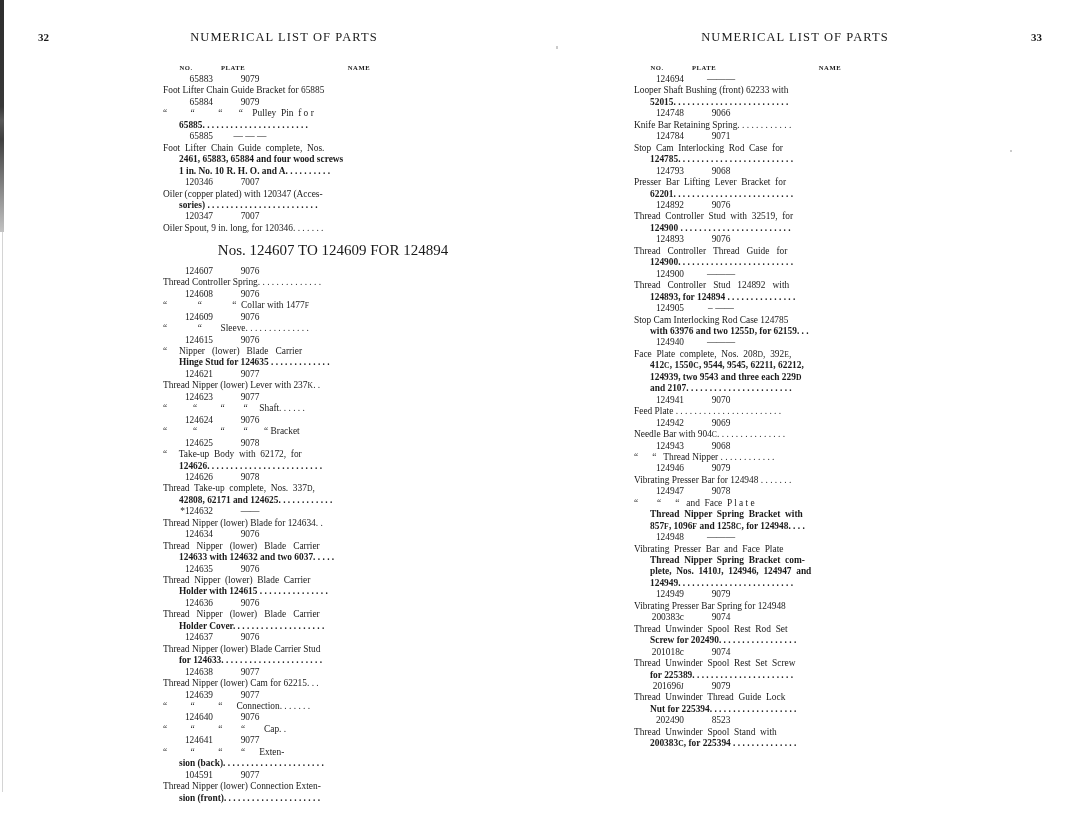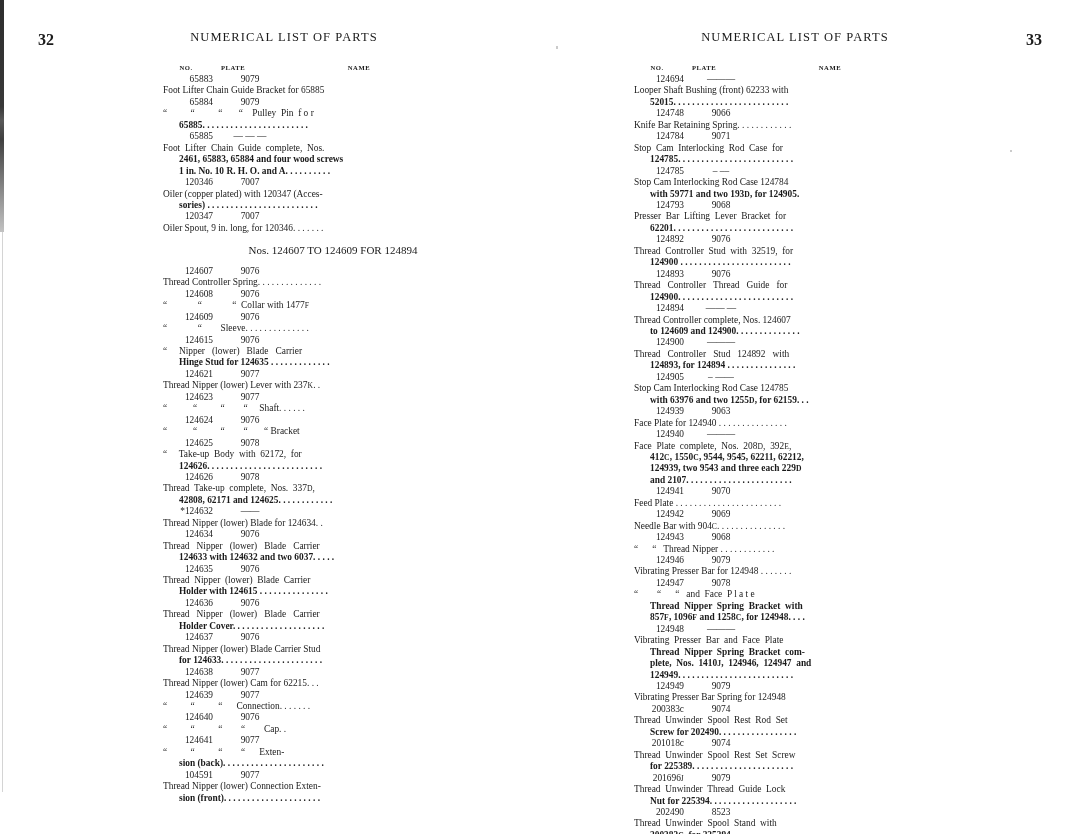--- a/index.html
+++ b/index.html
@@ -67,21 +67,21 @@
   }
   .runhead .title {
     position: absolute;
     left: 0; right: 0;
     text-align: center;
     white-space: nowrap;
   }
   .runhead .folio {
     position: absolute;
     top: 1px;
-    font-size: 16px;
+    font-size: 11px;
     font-weight: bold;
     letter-spacing: 0;
   }
   .page-left .runhead .title { left: 28px; right: 0; }
   .page-left .runhead .folio { left: 38px; }
   .page-right .runhead .title { left: 0; right: 30px; }
   .page-right .runhead .folio { right: 38px; }
 
   
   .listblock {
@@ -134,21 +134,21 @@
     display: block;
     white-space: pre;
   }
   .c-name .ln.ind { padding-left: 16px; font-weight: bold; }
 
   .sc { font-size: 7.6px; letter-spacing: .2px; }
 
   .subhead {
     position: relative;
     text-align: center;
-    font-size: 11px;
+    font-size: 15px;
     padding-top: 11px;
     padding-bottom: 9px;
     padding-left: 40px;
   }
 </style>
 </head>
 <body>
 
 <div class="scan-edge"></div>
 <div class="scan-edge-2"></div>
@@ -214,28 +214,25 @@
       <div class="colhead">
         <span class="h-no">NO.</span>
         <span class="h-plate">PLATE</span>
         <span class="h-name">NAME</span>
       </div>
 
       <div id="right-rows">
           <div class="row"><span class="c-no">124694</span><span class="c-plate">———</span><span class="c-name"><span class="ln">Looper Shaft Bushing (front) 62233 with</span><span class="ln ind">52015. . . . . . . . . . . . . . . . . . . . . . . . .</span></span></div>
           <div class="row"><span class="c-no">124748</span><span class="c-plate">9066</span><span class="c-name"><span class="ln">Knife Bar Retaining Spring. . . . . . . . . . . .</span></span></div>
           <div class="row"><span class="c-no">124784</span><span class="c-plate">9071</span><span class="c-name"><span class="ln">Stop  Cam  Interlocking  Rod  Case  for</span><span class="ln ind">124785. . . . . . . . . . . . . . . . . . . . . . . . .</span></span></div>
-          <div class="row"><span class="c-no">124785</span><span class="c-plate">–  ––</span><span class="c-name"><span class="ln">Stop Cam Interlocking Rod Case 124784</span><span class="ln ind">with 59771 and two 193<span class="sc">D</span>, for 124905.</span></span></div>
           <div class="row"><span class="c-no">124793</span><span class="c-plate">9068</span><span class="c-name"><span class="ln">Presser  Bar  Lifting  Lever  Bracket  for</span><span class="ln ind">62201. . . . . . . . . . . . . . . . . . . . . . . . . .</span></span></div>
           <div class="row"><span class="c-no">124892</span><span class="c-plate">9076</span><span class="c-name"><span class="ln">Thread  Controller  Stud  with  32519,  for</span><span class="ln ind">124900 . . . . . . . . . . . . . . . . . . . . . . . .</span></span></div>
           <div class="row"><span class="c-no">124893</span><span class="c-plate">9076</span><span class="c-name"><span class="ln">Thread   Controller   Thread   Guide   for</span><span class="ln ind">124900. . . . . . . . . . . . . . . . . . . . . . . . .</span></span></div>
-          <div class="row"><span class="c-no">124894</span><span class="c-plate">—— —</span><span class="c-name"><span class="ln">Thread Controller complete, Nos. 124607</span><span class="ln ind">to 124609 and 124900. . . . . . . . . . . . . .</span></span></div>
           <div class="row"><span class="c-no">124900</span><span class="c-plate">———</span><span class="c-name"><span class="ln">Thread   Controller   Stud   124892   with</span><span class="ln ind">124893, for 124894 . . . . . . . . . . . . . . .</span></span></div>
           <div class="row"><span class="c-no">124905</span><span class="c-plate">– ——</span><span class="c-name"><span class="ln">Stop Cam Interlocking Rod Case 124785</span><span class="ln ind">with 63976 and two 1255<span class="sc">D</span>, for 62159. . .</span></span></div>
-          <div class="row"><span class="c-no">124939</span><span class="c-plate">9063</span><span class="c-name"><span class="ln">Face Plate for 124940 . . . . . . . . . . . . . . .</span></span></div>
           <div class="row"><span class="c-no">124940</span><span class="c-plate">———</span><span class="c-name"><span class="ln">Face  Plate  complete,  Nos.  208<span class="sc">D</span>,  392<span class="sc">E</span>,</span><span class="ln ind">412<span class="sc">C</span>, 1550<span class="sc">C</span>, 9544, 9545, 62211, 62212,</span><span class="ln ind">124939, two 9543 and three each 229<span class="sc">D</span></span><span class="ln ind">and 2107. . . . . . . . . . . . . . . . . . . . . . .</span></span></div>
           <div class="row"><span class="c-no">124941</span><span class="c-plate">9070</span><span class="c-name"><span class="ln">Feed Plate . . . . . . . . . . . . . . . . . . . . . . .</span></span></div>
           <div class="row"><span class="c-no">124942</span><span class="c-plate">9069</span><span class="c-name"><span class="ln">Needle Bar with 904<span class="sc">C</span>. . . . . . . . . . . . . . .</span></span></div>
           <div class="row"><span class="c-no">124943</span><span class="c-plate">9068</span><span class="c-name"><span class="ln">“      “   Thread Nipper . . . . . . . . . . . .</span></span></div>
           <div class="row"><span class="c-no">124946</span><span class="c-plate">9079</span><span class="c-name"><span class="ln">Vibrating Presser Bar for 124948 . . . . . . .</span></span></div>
           <div class="row"><span class="c-no">124947</span><span class="c-plate">9078</span><span class="c-name"><span class="ln">“        “      “   and  Face  P l a t e</span><span class="ln ind">Thread  Nipper  Spring  Bracket  with</span><span class="ln ind">857<span class="sc">F</span>, 1096<span class="sc">F</span> and 1258<span class="sc">C</span>, for 124948. . . .</span></span></div>
           <div class="row"><span class="c-no">124948</span><span class="c-plate">———</span><span class="c-name"><span class="ln">Vibrating  Presser  Bar  and  Face  Plate</span><span class="ln ind">Thread  Nipper  Spring  Bracket  com-</span><span class="ln ind">plete,  Nos.  1410<span class="sc">J</span>,  124946,  124947  and</span><span class="ln ind">124949. . . . . . . . . . . . . . . . . . . . . . . . .</span></span></div>
           <div class="row"><span class="c-no">124949</span><span class="c-plate">9079</span><span class="c-name"><span class="ln">Vibrating Presser Bar Spring for 124948</span></span></div>
           <div class="row"><span class="c-no">200383c</span><span class="c-plate">9074</span><span class="c-name"><span class="ln">Thread  Unwinder  Spool  Rest  Rod  Set</span><span class="ln ind">Screw for 202490. . . . . . . . . . . . . . . . .</span></span></div>
           <div class="row"><span class="c-no">201018c</span><span class="c-plate">9074</span><span class="c-name"><span class="ln">Thread  Unwinder  Spool  Rest  Set  Screw</span><span class="ln ind">for 225389. . . . . . . . . . . . . . . . . . . . . .</span></span></div>

